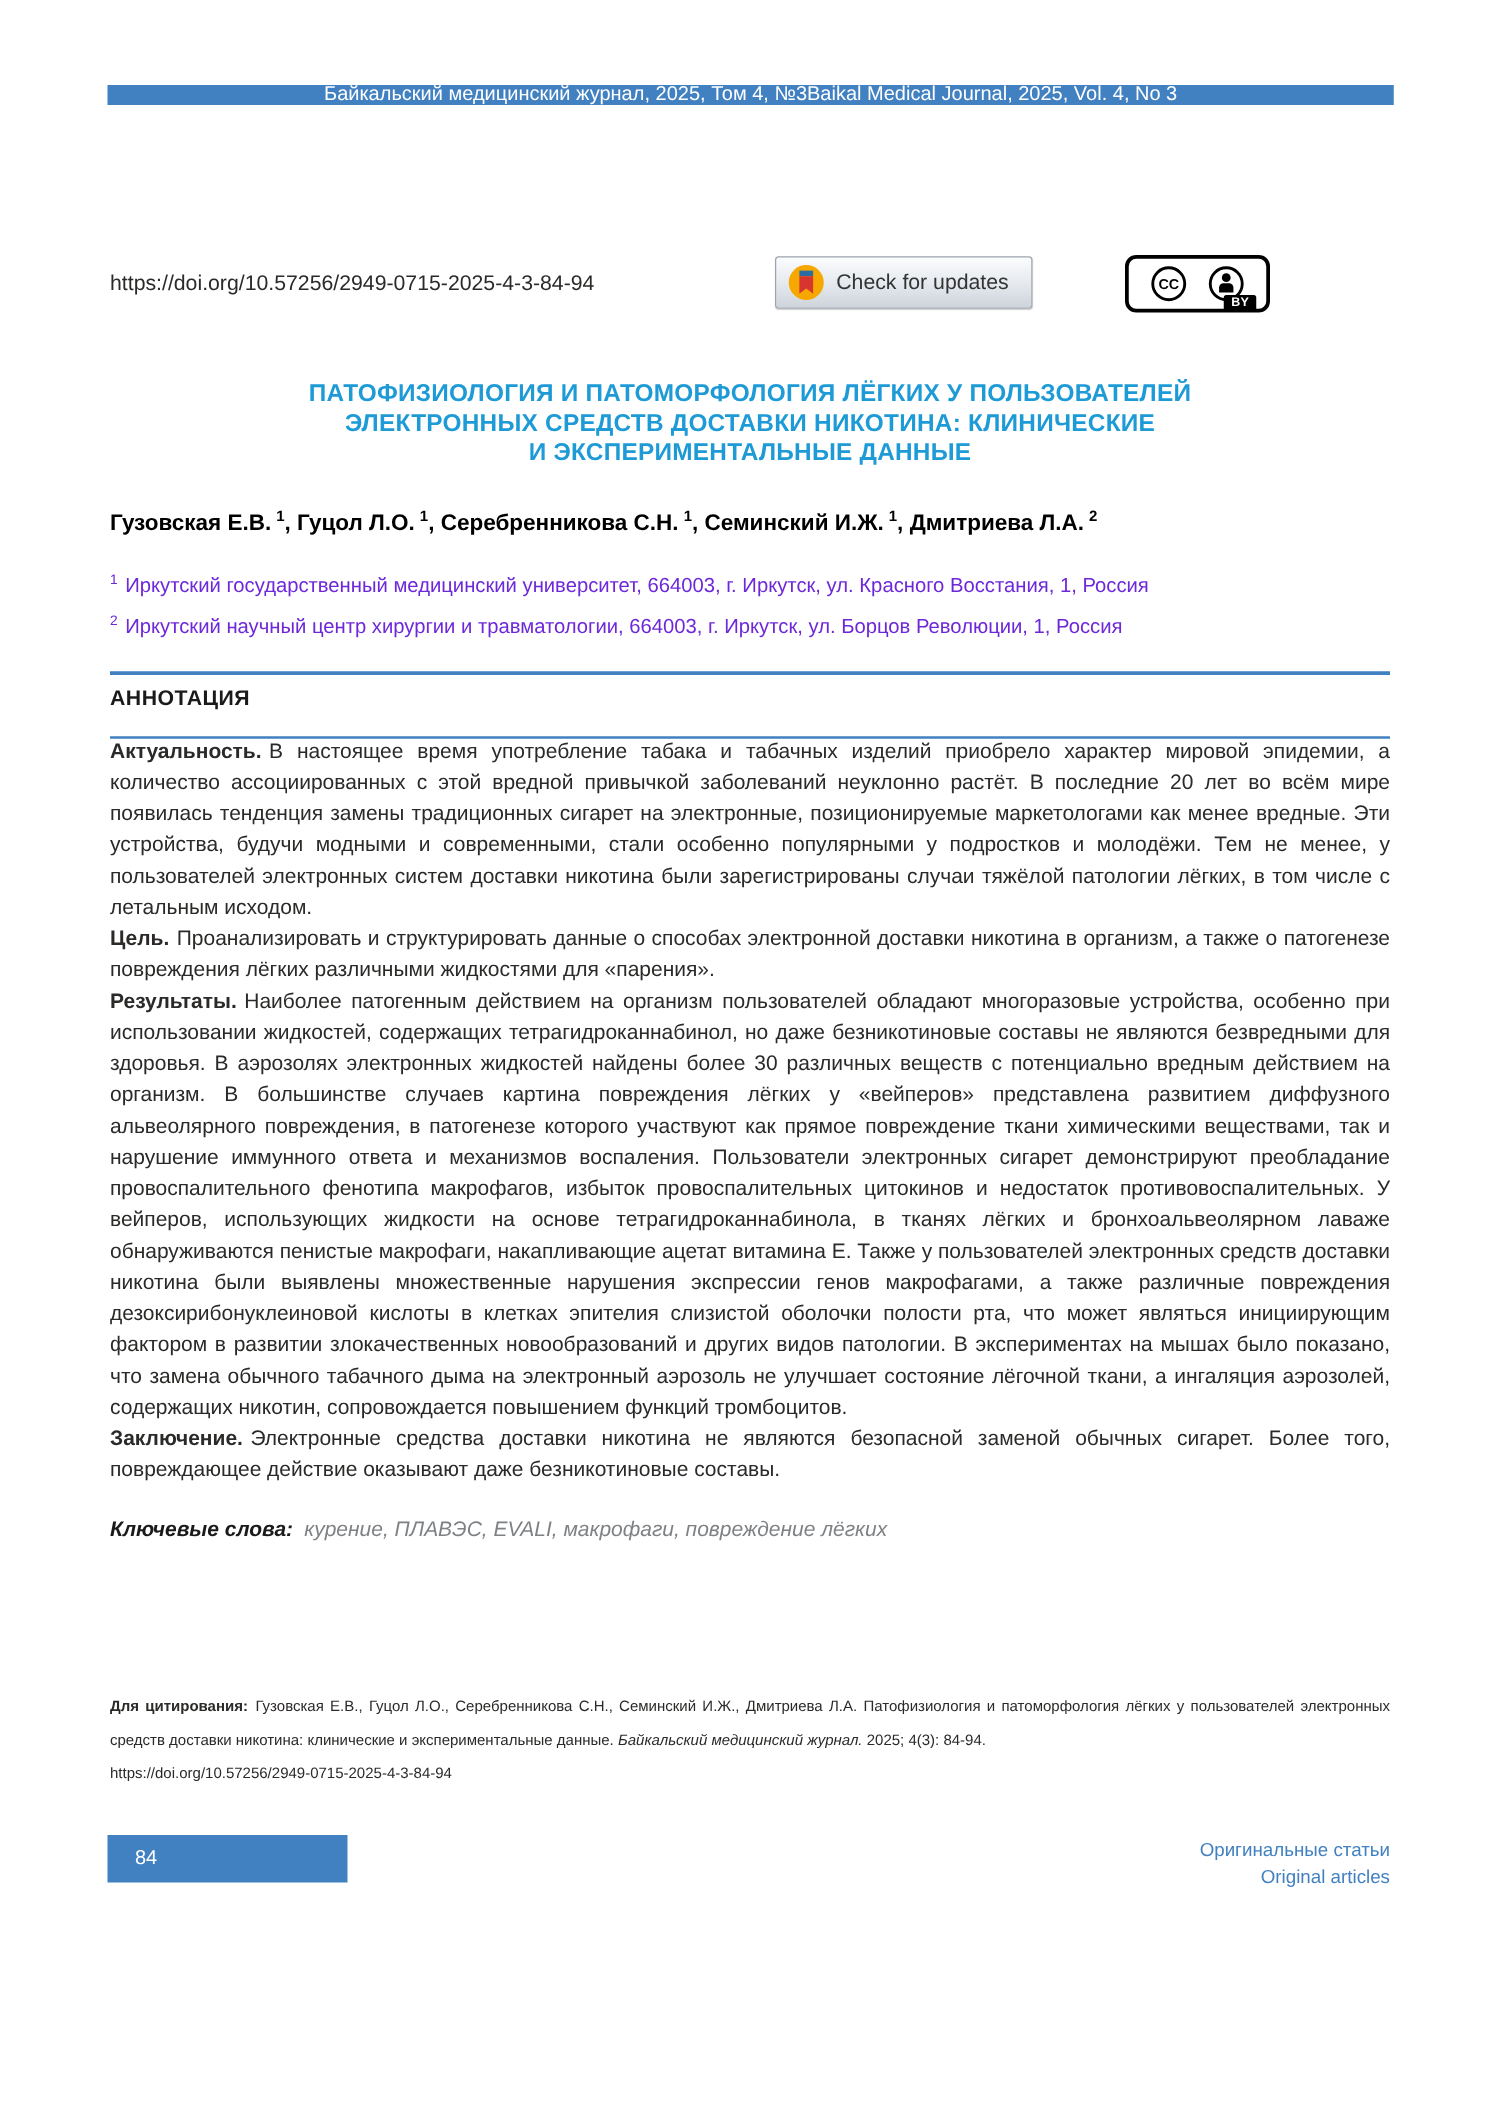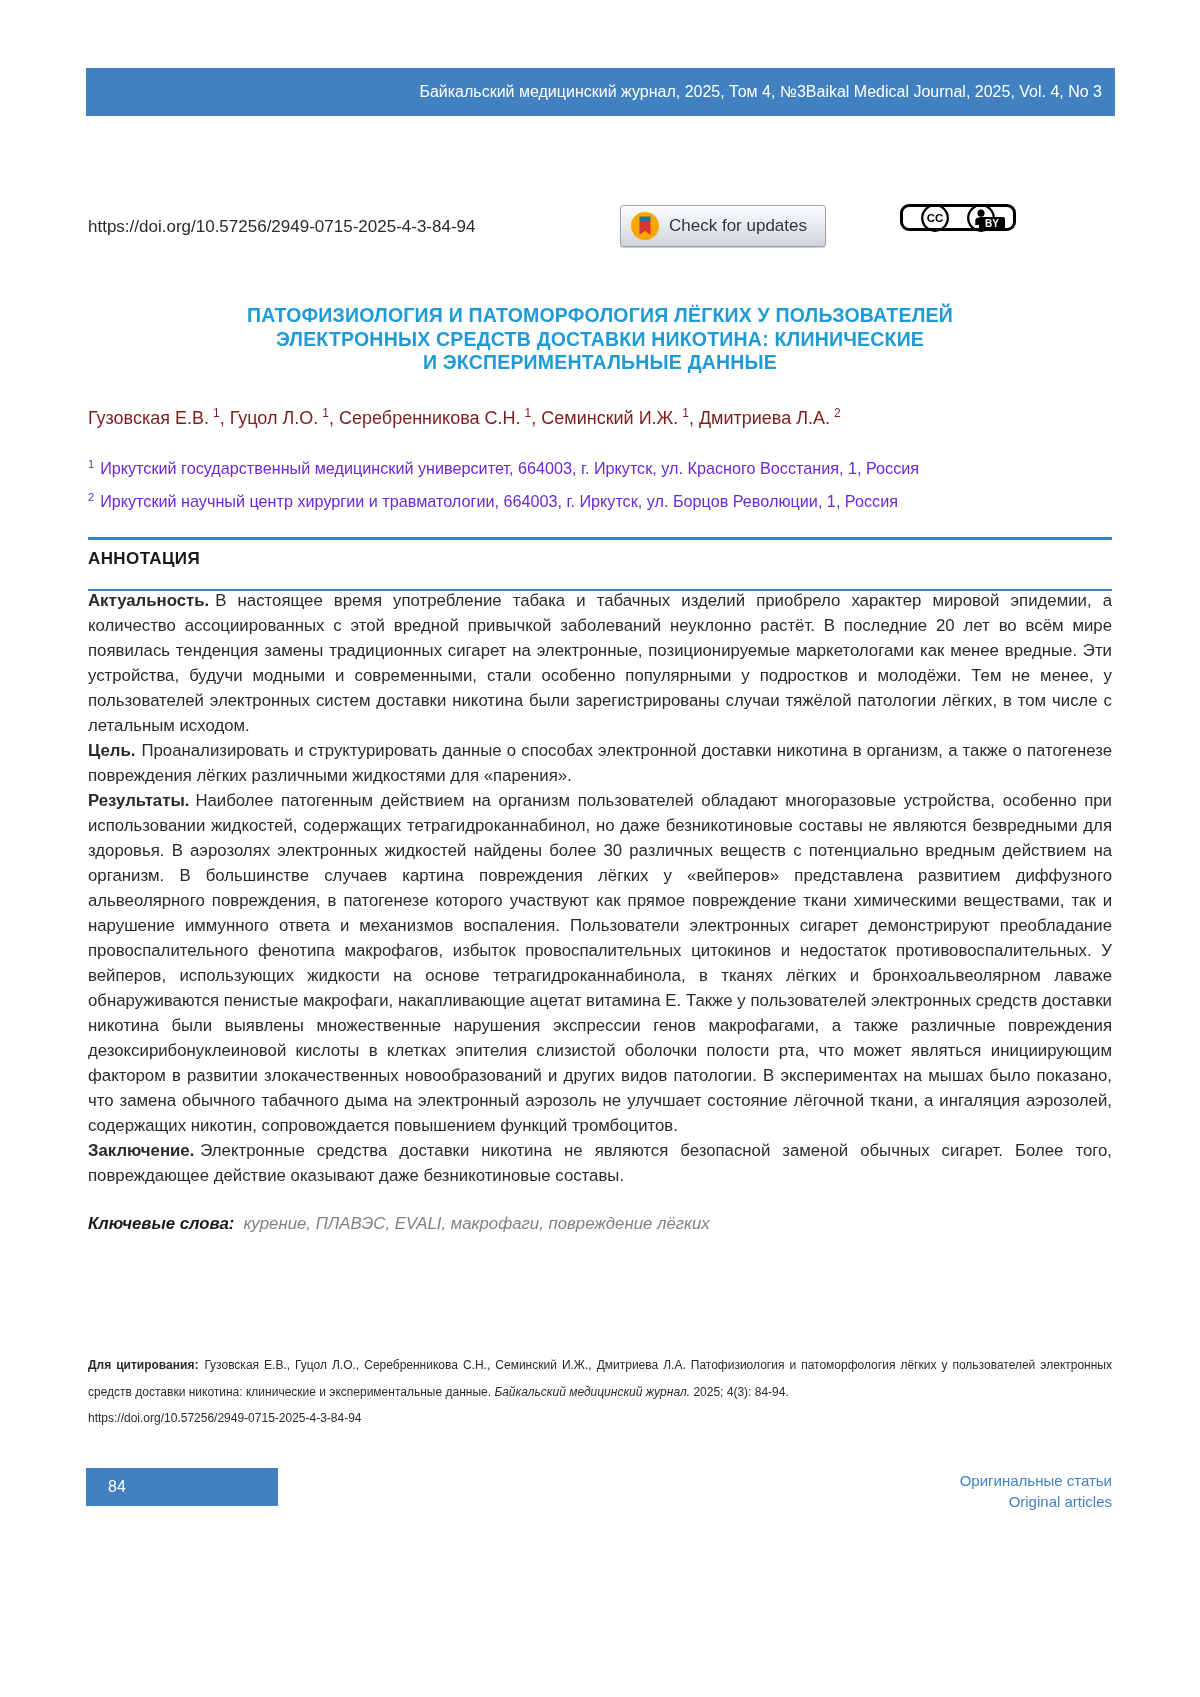--- a/index.html
+++ b/index.html
@@ -10,23 +10,23 @@
     --text-dark:#2b2a29;
     --keywords-gray:#7f8285;
   }
   html,body{margin:0;padding:0;}
   body{
     width:1200px;height:1697px;position:relative;background:#ffffff;
     font-family:"Liberation Sans","DejaVu Sans",sans-serif;
     color:var(--text-dark);overflow:hidden;
   }
   .header-bar{
-    position:absolute;top:68px;left:86px;right:85px;height:48px;
+    position:absolute;top:68px;left:86px;right:85px;height:16px;
     background:var(--header-blue);color:#fff;
-    display:flex;justify-content:flex-end;align-items:center;
+    display:flex;justify-content:center;align-items:center;
     padding:0 13px;font-size:16px;box-sizing:border-box;
   }
   .main{position:absolute;top:203px;left:88px;width:1024px;height:0;}
   .block{position:absolute;left:0;right:0;}
 
   
   .doi-row{top:0;height:48px;}
   .doi-link{
     position:absolute;left:0;top:50%;transform:translateY(-50%);
     font-size:17px;color:#2b2a29;text-decoration:none;
@@ -34,36 +34,36 @@
   .check-badge{
     position:absolute;left:532px;top:2px;height:42px;
     display:flex;align-items:center;gap:9px;
     padding:0 18px 0 9px;box-sizing:border-box;
     background:linear-gradient(180deg,#fbfcfd 0%,#e4e8ed 55%,#ced4db 100%);
     border:1px solid #9ba4ae;border-radius:3px;
     font-size:17px;color:#333;text-decoration:none;
     box-shadow:0 1px 1px rgba(0,0,0,0.2);
   }
   .cc-badge{
-    position:absolute;left:812px;top:1px;width:116px;height:27px;
+    position:absolute;left:812px;top:1px;width:116px;height:46px;
     border:3px solid #000;border-radius:9px;background:#fff;
     display:flex;align-items:center;justify-content:space-evenly;
     box-sizing:border-box;text-decoration:none;
   }
   .cc-by-tag{
     position:absolute;right:8px;bottom:-2px;background:#000000;color:#fff;
     font-size:10px;font-weight:bold;padding:1px 6px;border-radius:2px;line-height:11px;
   }
 
   
   .title{
     top:88px;text-align:center;color:var(--title-blue);
     font-size:19.5px;font-weight:bold;line-height:23.5px;letter-spacing:0.2px;
   }
-  .authors{top:185px;font-size:18px;font-weight:normal;color:#7f1d1d;}
+  .authors{top:185px;font-size:18px;font-weight:bold;color:#000000;}
   .authors sup{font-size:12px;margin-left:4px;}
   .affils{top:247px;font-size:16.2px;line-height:29px;color:#6d28d9;}
   .affil sup{font-size:11px;margin-right:6px;}
 
   
   .annotation-head{
     top:334px;border-top:3px solid var(--rule-blue);
     border-bottom:2px solid var(--rule-blue);
     padding:9px 0 20px;
   }

